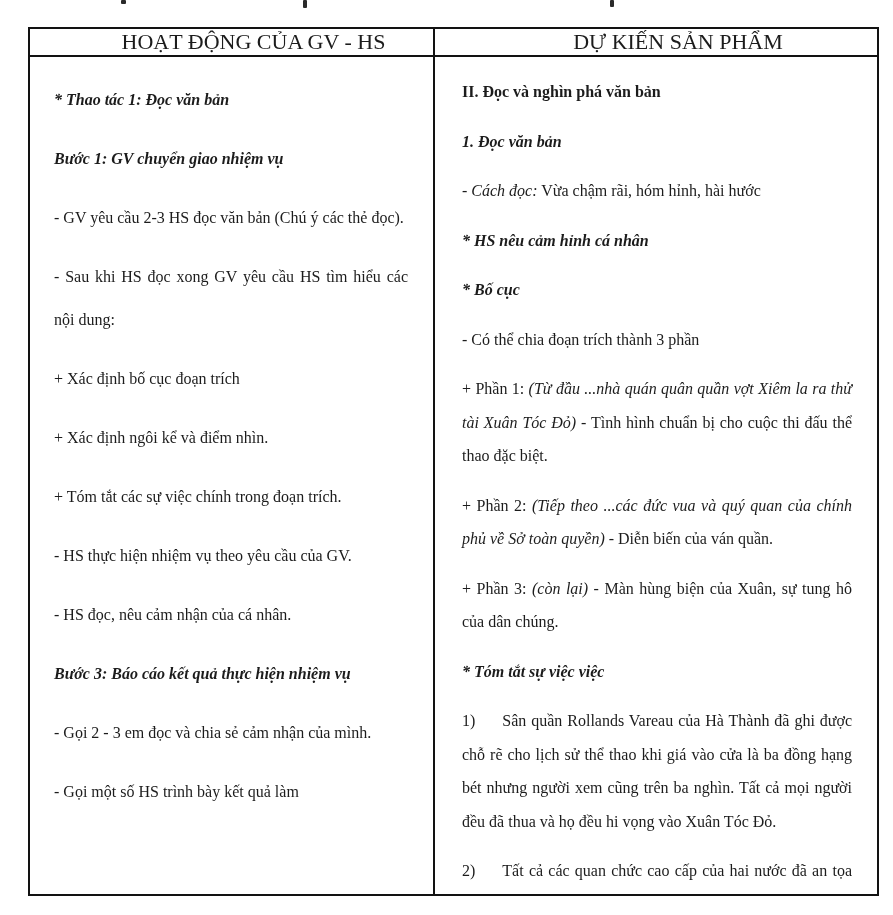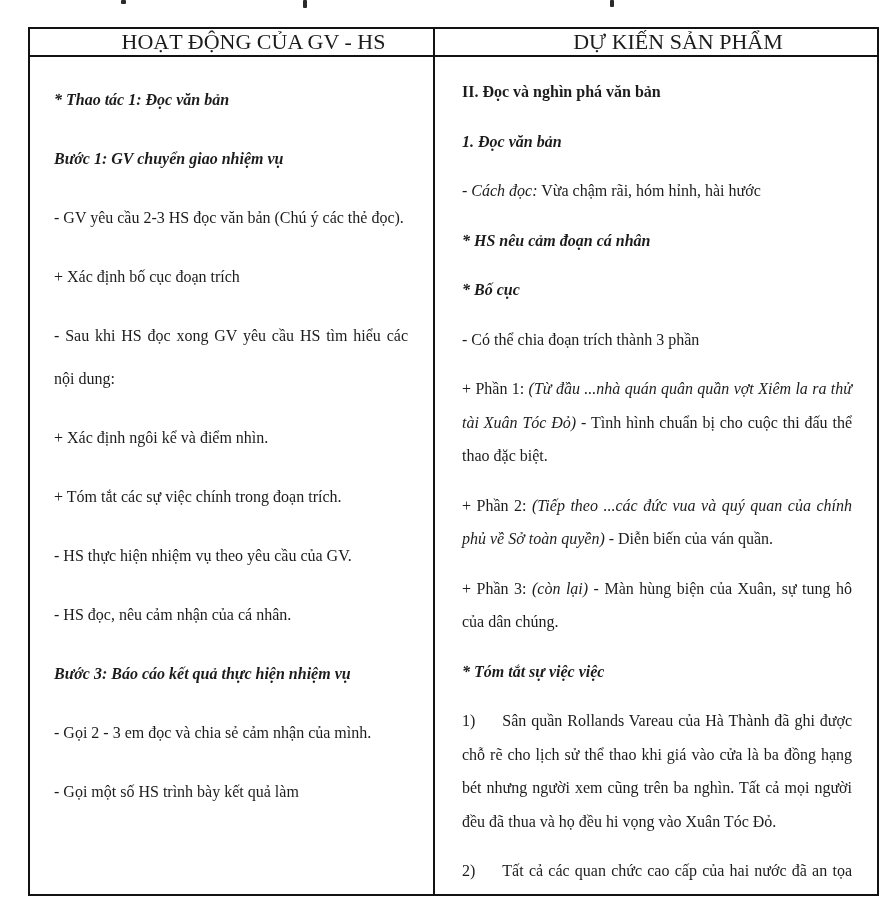--- a/index.html
+++ b/index.html
@@ -46,36 +46,36 @@
     <div class="header-cell hc-left">HOẠT ĐỘNG CỦA GV - HS</div>
     <div class="header-cell hc-right">DỰ KIẾN SẢN PHẨM</div>
   </div>
 
   <div class="body-row">
 
     <div class="cell cell-left">
       <p><span class="bi">* Thao tác 1: Đọc văn bản</span></p>
       <p><span class="bi">Bước 1: GV chuyển giao nhiệm vụ</span></p>
       <p><span>- GV yêu cầu 2-3 HS đọc văn bản (Chú ý các thẻ đọc).</span></p>
+      <p><span>- Sau khi HS đọc xong GV yêu cầu HS tìm hiểu các nội dung:</span></p>
       <p><span>+ Xác định bố cục đoạn trích</span></p>
-      <p><span>- Sau khi HS đọc xong GV yêu cầu HS tìm hiểu các nội dung:</span></p>
       <p><span>+ Xác định ngôi kể và điểm nhìn.</span></p>
       <p><span>+ Tóm tắt các sự việc chính trong đoạn trích.</span></p>
       <p><span>- HS thực hiện nhiệm vụ theo yêu cầu của GV.</span></p>
       <p><span>- HS đọc, nêu cảm nhận của cá nhân.</span></p>
       <p><span class="bi">Bước 3: Báo cáo kết quả thực hiện nhiệm vụ</span></p>
       <p><span>- Gọi 2 - 3 em đọc và chia sẻ cảm nhận của mình.</span></p>
       <p><span>- Gọi một số HS trình bày kết quả làm</span></p>
     </div>
 
     <div class="cell cell-right">
       <p><span class="b">II. Đọc và nghìn phá văn bản</span></p>
       <p><span class="bi">1. Đọc văn bản</span></p>
       <p><span>- </span><span class="i">Cách đọc:</span><span> Vừa chậm rãi, hóm hỉnh, hài hước</span></p>
-      <p class="hang"><span class="bi">* HS nêu cảm đoạn cá nhân</span></p>
+      <p class="hang"><span class="bi">* HS nêu cảm hỉnh cá nhân</span></p>
       <p><span class="bi">* Bố cục</span></p>
       <p><span>- Có thể chia đoạn trích thành 3 phần</span></p>
       <p><span>+ Phần 1: </span><span class="i">(Từ đầu ...nhà quán quân quần vợt Xiêm la ra thử tài Xuân Tóc Đỏ)</span><span> - Tình hình chuẩn bị cho cuộc thi đấu thể thao đặc biệt.</span></p>
       <p><span>+ Phần 2: </span><span class="i">(Tiếp theo ...các đức vua và quý quan của chính phủ về Sở toàn quyền)</span><span> - Diễn biến của ván quần.</span></p>
       <p><span>+ Phần 3: </span><span class="i">(còn lại)</span><span> - Màn hùng biện của Xuân, sự tung hô của dân chúng.</span></p>
       <p class="hang"><span class="bi">* Tóm tắt sự việc việc</span></p>
       <p><span>1)</span><span class="tab"></span><span>Sân quần Rollands Vareau của Hà Thành đã ghi được chỗ rẽ cho lịch sử thể thao khi giá vào cửa là ba đồng hạng bét nhưng người xem cũng trên ba nghìn. Tất cả mọi người đều đã thua và họ đều hi vọng vào Xuân Tóc Đỏ.</span></p>
       <p><span>2)</span><span class="tab"></span><span>Tất cả các quan chức cao cấp của hai nước đã an tọa nhưng Tổng cục thể thao Bắc kì đang lo sốt vó khi không thấy hai nhà</span></p>
     </div>
 

